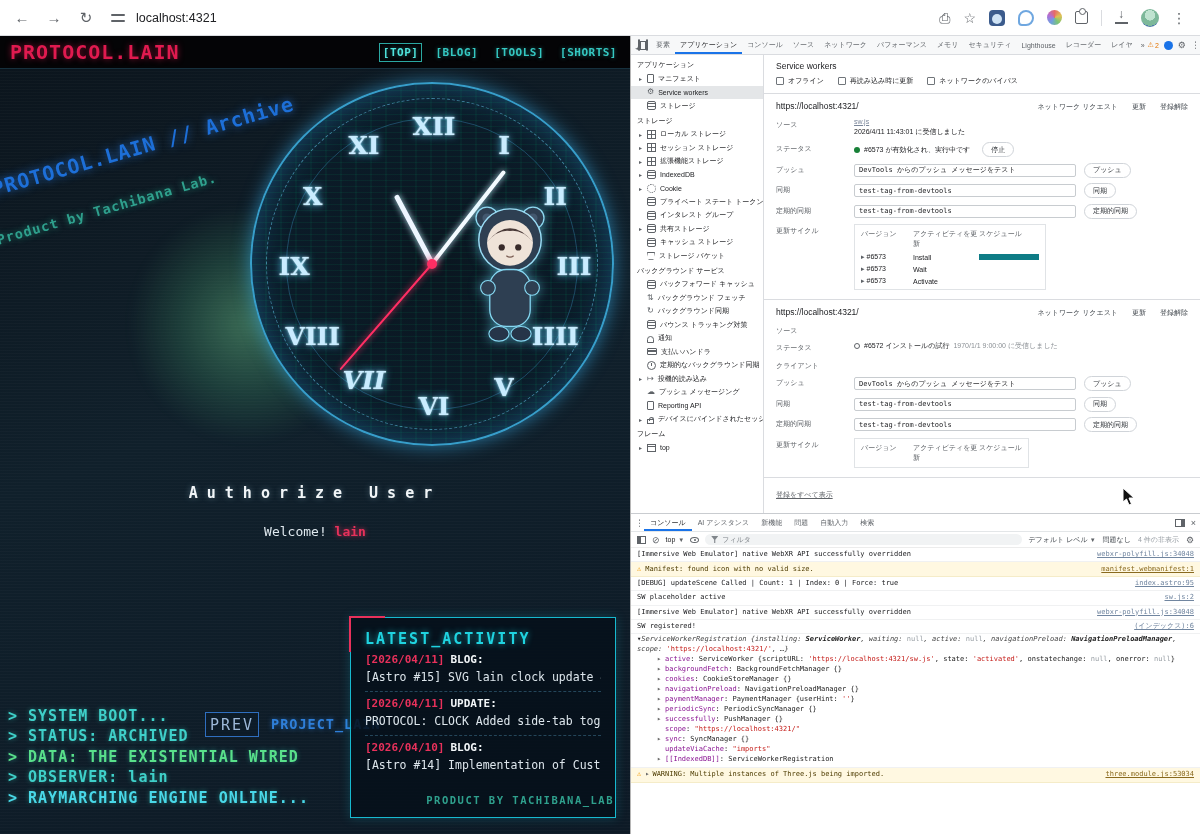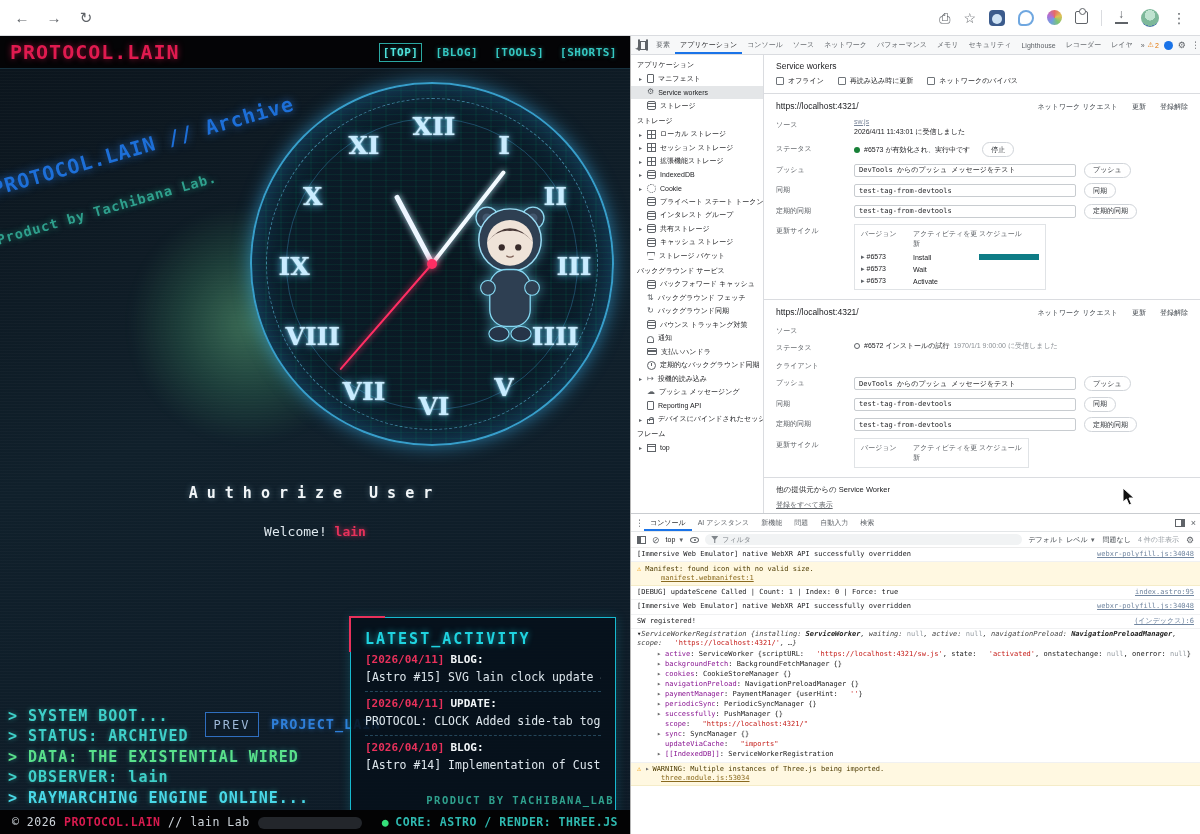--- a/index.html
+++ b/index.html
@@ -90,21 +90,21 @@
   .auth-block { position:absolute; left:0; top:448px; width:630px; text-align:center; z-index:4; }
   .auth-title { font-size:15px; font-weight:bold; color:#f2f6f8; letter-spacing:9px;
     text-shadow:0 0 6px rgba(180,230,255,.35); }
   .auth-welcome { margin-top:22px; font-size:13px; color:#dfe8ee; }
   .auth-welcome .uname { color:#e8315b; font-weight:bold; text-shadow:0 0 5px rgba(232,49,91,.8); }
   .auth-status { margin-top:16px; font-size:14.5px; color:#e6edf2; letter-spacing:2px; }
   .terminal { position:absolute; left:8px; top:670px; z-index:4; }
   .term-line { font-size:15px; font-weight:bold; letter-spacing:1px; line-height:20.4px;
     text-shadow:0 0 5px rgba(60,220,200,.45); }
   .prev-btn { position:absolute; left:205px; top:676px; width:54px; height:25px; border:1px solid #2f6fc0;
-    color:#9db8d8; font-size:12px; letter-spacing:2px; display:flex; align-items:center; justify-content:center;
+    color:#9db8d8; font-size:15px; letter-spacing:2px; display:flex; align-items:center; justify-content:center;
     background:rgba(10,26,40,.5); z-index:4; }
   .project-label { position:absolute; left:271px; top:680px; font-size:13.5px; font-weight:bold;
     color:#2f7fd9; letter-spacing:1px; text-shadow:0 0 5px rgba(47,127,217,.7); z-index:4; }
   .activity { position:absolute; left:350px; top:581px; width:266px; height:201px;
     background:rgba(6,16,26,.88); border:1px solid #17b9cf; box-shadow:0 0 10px rgba(23,185,207,.25);
     z-index:5; padding:12px 14px; }
   .activity::before { content:""; position:absolute; left:-2px; top:-2px; width:34px; height:34px;
     border-left:2px solid #e8315b; border-top:2px solid #e8315b; }
   .activity-title { color:#1fd3e0; font-size:15px; font-weight:bold; letter-spacing:2px;
     text-shadow:0 0 6px rgba(31,211,224,.7); }
@@ -233,42 +233,46 @@
   .filter-box { flex:1; height:11px; background:#f1f3f4; border-radius:6px; display:flex; align-items:center;
     padding:0 6px; gap:4px; color:#80868b; max-width:330px; }
   .funnel { width:7px; height:7px; background:#80868b; clip-path:polygon(0 0,100% 0,58% 55%,58% 100%,42% 100%,42% 55%); }
   .con-right { margin-left:auto; display:flex; gap:7px; align-items:center; color:#41474d; }
   .con-right .muted { color:#9aa0a6; }
   .con-messages { flex:1; overflow:hidden; font-family:"DejaVu Sans Mono","Liberation Mono",monospace;
     font-size:7px; }
   .msg { display:flex; padding:2.2px 6px; border-bottom:1px solid #f0f1f2; color:#202124; line-height:9px; }
   .msg .txt { flex:1; padding-right:8px; }
   .msg .src { color:#7186a0; text-decoration:underline; white-space:nowrap;padding-left:24px; }
-  .msg.warn { background:#fff8e1; border-bottom-color:#f5ecc8; color:#4d3b00;flex-direction:column; }
+  .msg.warn { background:#fff8e1; border-bottom-color:#f5ecc8; color:#4d3b00; }
   .msg.warn .src { color:#8a6a1e; }
   .warn-tri { color:#f29900; margin-right:4px; font-size:7px; }
   .msg .arrow { color:#6e6e6e; margin-right:3px; }
   .obj-block { padding:1px 6px 3px; border-bottom:1px solid #f0f1f2; }
   .obj-head { display:flex; line-height:9.5px; }
   .obj-head .txt { flex:1; padding-right:8px; }
   .obj-prop { line-height:10px; padding-left:20px; white-space:nowrap; overflow:hidden; }
   .obj-prop .tw { color:#6e6e6e; display:inline-block; width:8px; }
-  .c-k { color:#881391; } .c-p { color:#1b1b1b; } .c-s { color:#c41a16;margin-left:8px; } .c-n { color:#9aa0a6; }
+  .c-k { color:#881391; } .c-p { color:#1b1b1b; } .c-s { color:#c41a16; } .c-n { color:#9aa0a6; }
   .c-obj { color:#444; font-style:italic; } .c-prev { color:#444; font-style:italic; }
   .c-prevb { color:#222; font-style:italic; font-weight:bold; }
 </style>
 </head>
 <body>
 
 <div class="stage">
 
   <div class="browser-bar">
     <span class="nav-ico">←</span>
     <span class="nav-ico">→</span>
     <span class="nav-ico">↻</span>
+    <div class="omnibox">
+      <span class="tune-ico"></span>
+      <span class="url-text">localhost:4321</span>
+    </div>
     <div class="bar-right">
       <span class="gico">⎙</span>
       <span class="gico">☆</span>
       <span class="ext-sq"></span>
       <span class="ext-loop"></span>
       <span class="ext-circle"></span>
       <span class="puzzle"></span>
       <span class="vbar"></span>
       <span class="dl-ico"></span>
       <span class="avatar"></span>
@@ -318,21 +322,21 @@
       <div class="hand minute" style="transform:rotate(38deg)"></div>
       <div class="hand second" style="transform:rotate(221deg)"></div>
       <div class="cap"></div>
     <span class="numeral" style="left: 182px; top: 42px;">XII</span>
         <span class="numeral" style="left: 252px; top: 60.7564px;">I</span>
         <span class="numeral" style="left: 303.244px; top: 112px;">II</span>
         <span class="numeral" style="left: 322px; top: 182px;">III</span>
         <span class="numeral" style="left: 303.244px; top: 252px;">IIII</span>
         <span class="numeral" style="left: 252px; top: 303.244px;">V</span>
         <span class="numeral" style="left: 182px; top: 322px;">VI</span>
-        <span class="numeral" style="left: 112px; top: 307px;">VII</span>
+        <span class="numeral" style="left: 112px; top: 296px; font-style: italic;">VII</span>
         <span class="numeral" style="left: 60.7564px; top: 252px;">VIII</span>
         <span class="numeral" style="left: 42px; top: 182px;">IX</span>
         <span class="numeral" style="left: 60.7564px; top: 112px;">X</span>
         <span class="numeral" style="left: 112px; top: 60.7564px;">XI</span>
       </div>
 
     <div class="auth-block">
       <div class="auth-title">Authorize User</div>
       <div class="auth-welcome">
         <span>Welcome!</span>
@@ -364,29 +368,20 @@
           </div>
           <div class="act-item">
             <div class="act-l1"><span class="act-date">[2026/04/10]</span><span class="act-tag">BLOG:</span></div>
             <div class="act-text">[Astro #14] Implementation of Custom Analog …</div>
           </div>
         </div>
     </div>
 
     <div class="product-by">PRODUCT BY TACHIBANA_LAB</div>
 
-    <div class="site-footer">
-      <span class="foot-left">
-        <span>© 2026 </span><span class="brand">PROTOCOL.LAIN</span><span> // lain Lab</span>
-      </span>
-      <span class="foot-pill"></span>
-      <span class="foot-right">
-        <span class="dot">●</span><span>CORE: ASTRO / RENDER: THREE.JS</span>
-      </span>
-    </div>
   </div>
 
   <div class="devtools">
     <div class="dt-tabbar">
       <span class="tico ins-ico"></span>
       <span class="tico dev-ico"></span>
       <span id="dt-tabs" style="display:flex;height:100%">
           <span class="dt-tab">要素</span>
           <span class="dt-tab selected">アプリケーション</span>
           <span class="dt-tab">コンソール</span>
@@ -658,21 +653,20 @@
                 <span class="reg-label">更新サイクル</span>
                 <span class="reg-content"><div class="cycle-table"><div class="cycle-head">
                       <span>バージョン</span>
                       <span>アクティビティを更新</span>
                       <span>スケジュール</span>
                     </div></div></span>
               </div>
             </div>
           </div>
         <div class="other-origin">
-          <div class="oo-title">他の提供元からの Service Worker</div>
           <span class="oo-link">登録をすべて表示</span>
         </div>
         <svg class="cursor" style="left:358px; top:432px" width="13" height="19" viewBox="0 0 13 19">
           <polygon points="1,1 1,15 4.5,12 7,18 9.5,17 7,11 12,11" fill="#111" stroke="#fff" stroke-width="1"></polygon>
         </svg>
       </div>
     </div>
 
     <div class="console">
       <div class="con-tabbar">
@@ -716,20 +710,24 @@
           </div>
           <div class="msg warn">
             <span class="txt"><span class="warn-tri">⚠</span>Manifest: found icon with no valid size.</span>
             <span class="src">manifest.webmanifest:1</span>
           </div>
           <div class="msg">
             <span class="txt">[DEBUG] updateScene Called | Count: 1 | Index: 0 | Force: true</span>
             <span class="src">index.astro:95</span>
           </div>
           <div class="msg">
+            <span class="txt">SW placeholder active</span>
+            <span class="src">sw.js:2</span>
+          </div>
+          <div class="msg">
             <span class="txt">[Immersive Web Emulator] native WebXR API successfully overridden</span>
             <span class="src">webxr-polyfill.js:34048</span>
           </div>
           <div class="msg">
             <span class="txt">SW registered!</span>
             <span class="src">(インデックス):6</span>
           </div>
           <div class="obj-block">
             <div class="obj-head">
               <span class="txt"><span class="arrow">▾</span><span class="c-obj">ServiceWorkerRegistration </span><span class="c-prev">{installing: </span><span class="c-prevb">ServiceWorker</span><span class="c-prev">, waiting: </span><span class="c-n">null</span><span class="c-prev">, active: </span><span class="c-n">null</span><span class="c-prev">, navigationPreload: </span><span class="c-prevb">NavigationPreloadManager</span><span class="c-prev">, scope: </span><span class="c-s">'https://localhost:4321/'</span><span class="c-prev">, …}</span></span>

